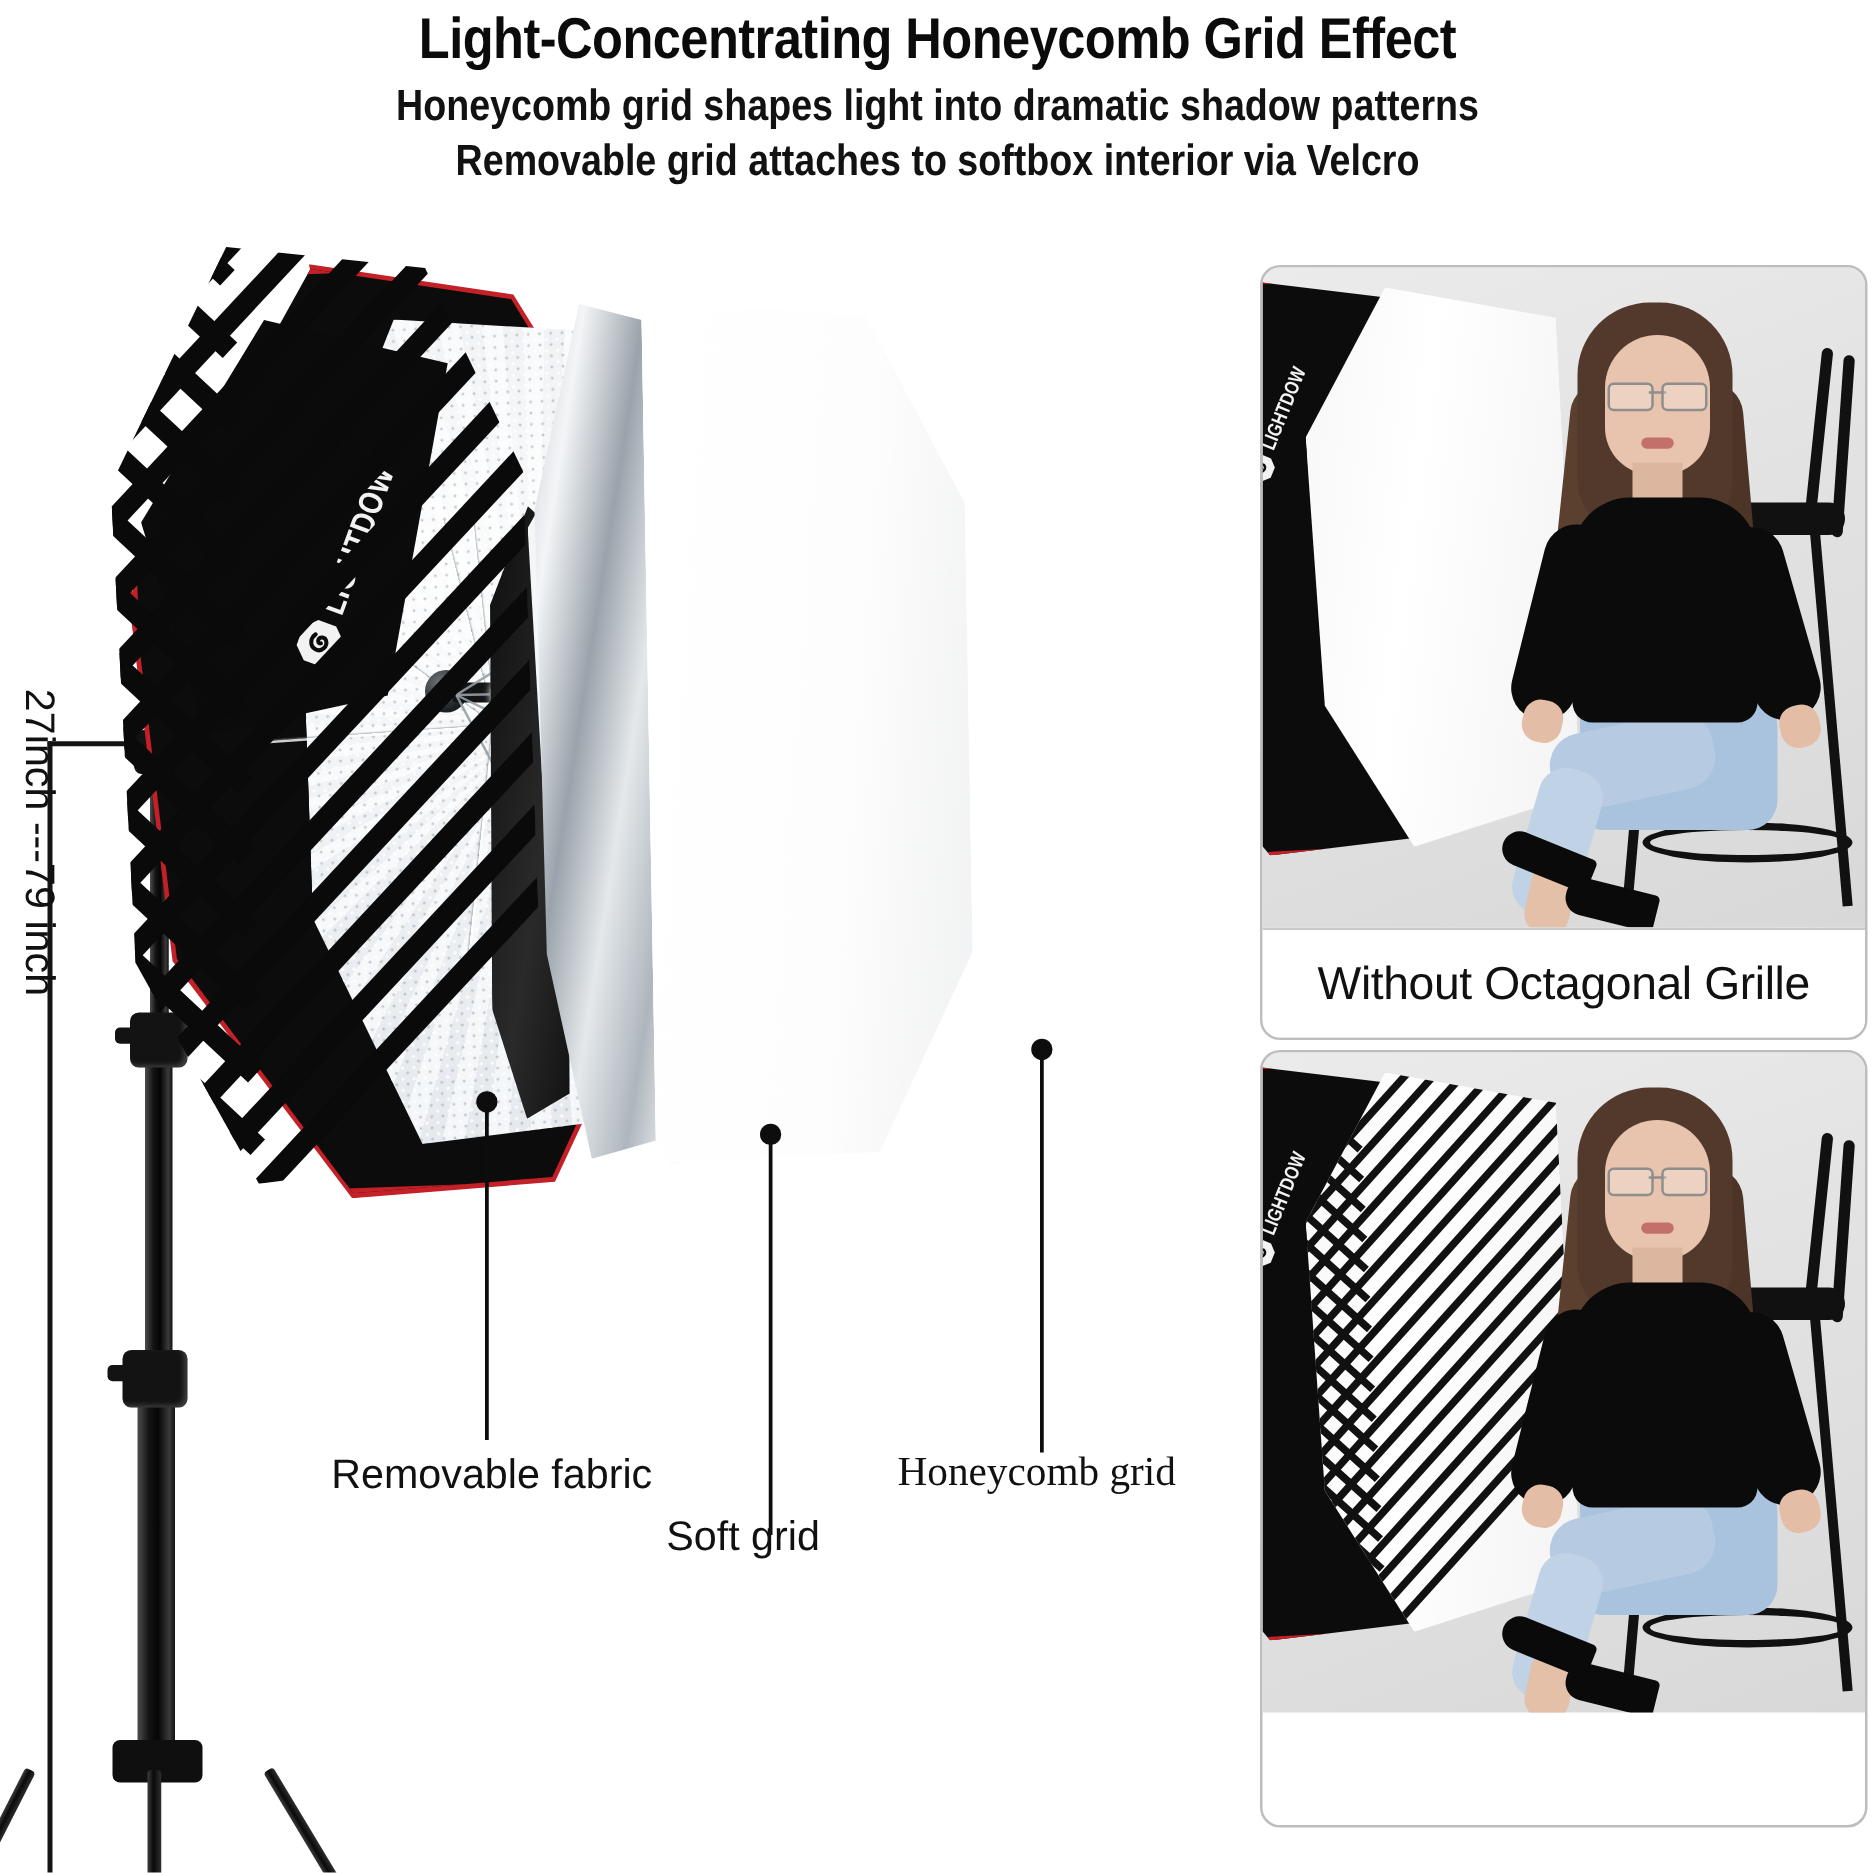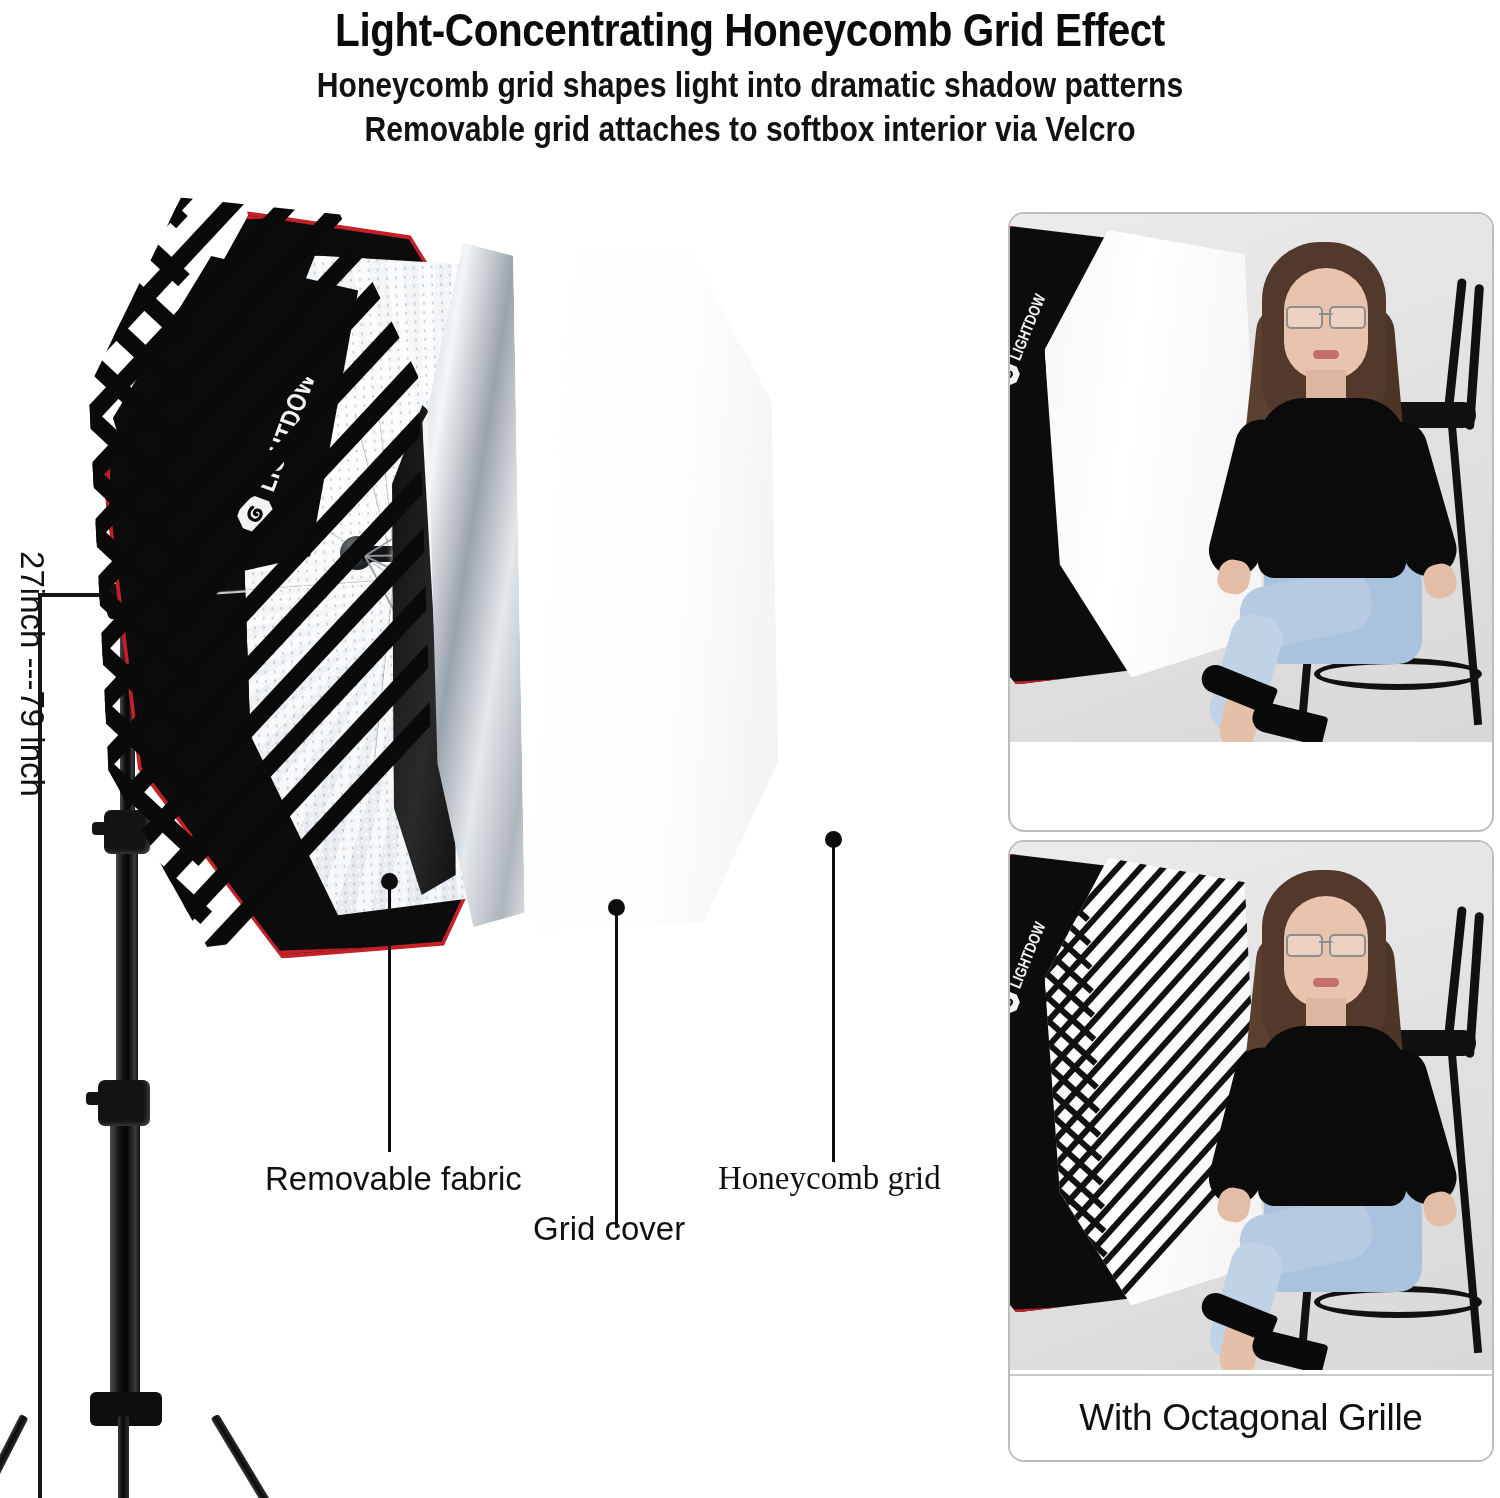--- a/index.html
+++ b/index.html
@@ -368,21 +368,21 @@
   </div>
 
   <div>
     <div class="callout-dot" style="left:381px;top:688px;"></div>
     <div class="callout-line" style="left:388px;top:697px;height:270px;"></div>
     <div class="callout-label" style="left:265px;top:975px;">Removable fabric</div>
   </div>
   <div>
     <div class="callout-dot" style="left:608px;top:714px;"></div>
     <div class="callout-line" style="left:615px;top:723px;height:320px;"></div>
-    <div class="callout-label" style="left:533px;top:1025px;">Grid cover</div>
+    <div class="callout-label" style="left:533px;top:1025px;">Soft grid</div>
   </div>
   <div>
     <div class="callout-dot" style="left:825px;top:646px;"></div>
     <div class="callout-line" style="left:832px;top:655px;height:322px;"></div>
     <div class="callout-label" style="left:718px;top:975px;font-family:Liberation Serif, serif;">Honeycomb grid</div>
   </div>
 </div>
 
 <div class="panel" id="panel-top">
   <div class="photo">
@@ -423,20 +423,21 @@
       <div class="m-shin"></div>
       <div class="m-torso"></div>
       <div class="m-armL"></div>
       <div class="m-armR"></div>
       <div class="m-handL"></div>
       <div class="m-handR"></div>
       <div class="m-shoe1"></div>
       <div class="m-shoe2"></div>
     </div>
   </div>
+  <div class="caption">Without Octagonal Grille</div>
 </div>
 
 <div class="panel" id="panel-bot">
   <div class="photo">
     <div class="mini-sb">
       <div class="mini-shell"></div>
       <div class="mini-white"></div>
       <div class="mini-grid" id="mini-grid-bot">
           <div class="mgl" style="height: 6px; width: 540.675px; background: rgb(17, 17, 17); left: -336px; top: -396.675px; transform: rotate(45deg);"></div>
           <div class="mgl" style="height: 6px; width: 540.675px; background: rgb(17, 17, 17); left: -336px; top: -372.675px; transform: rotate(45deg);"></div>
@@ -534,14 +535,13 @@
       <div class="m-shin"></div>
       <div class="m-torso"></div>
       <div class="m-armL"></div>
       <div class="m-armR"></div>
       <div class="m-handL"></div>
       <div class="m-handR"></div>
       <div class="m-shoe1"></div>
       <div class="m-shoe2"></div>
     </div>
   </div>
-  <div class="caption">With Octagonal Grille</div>
 </div>
 
 </body></html>

